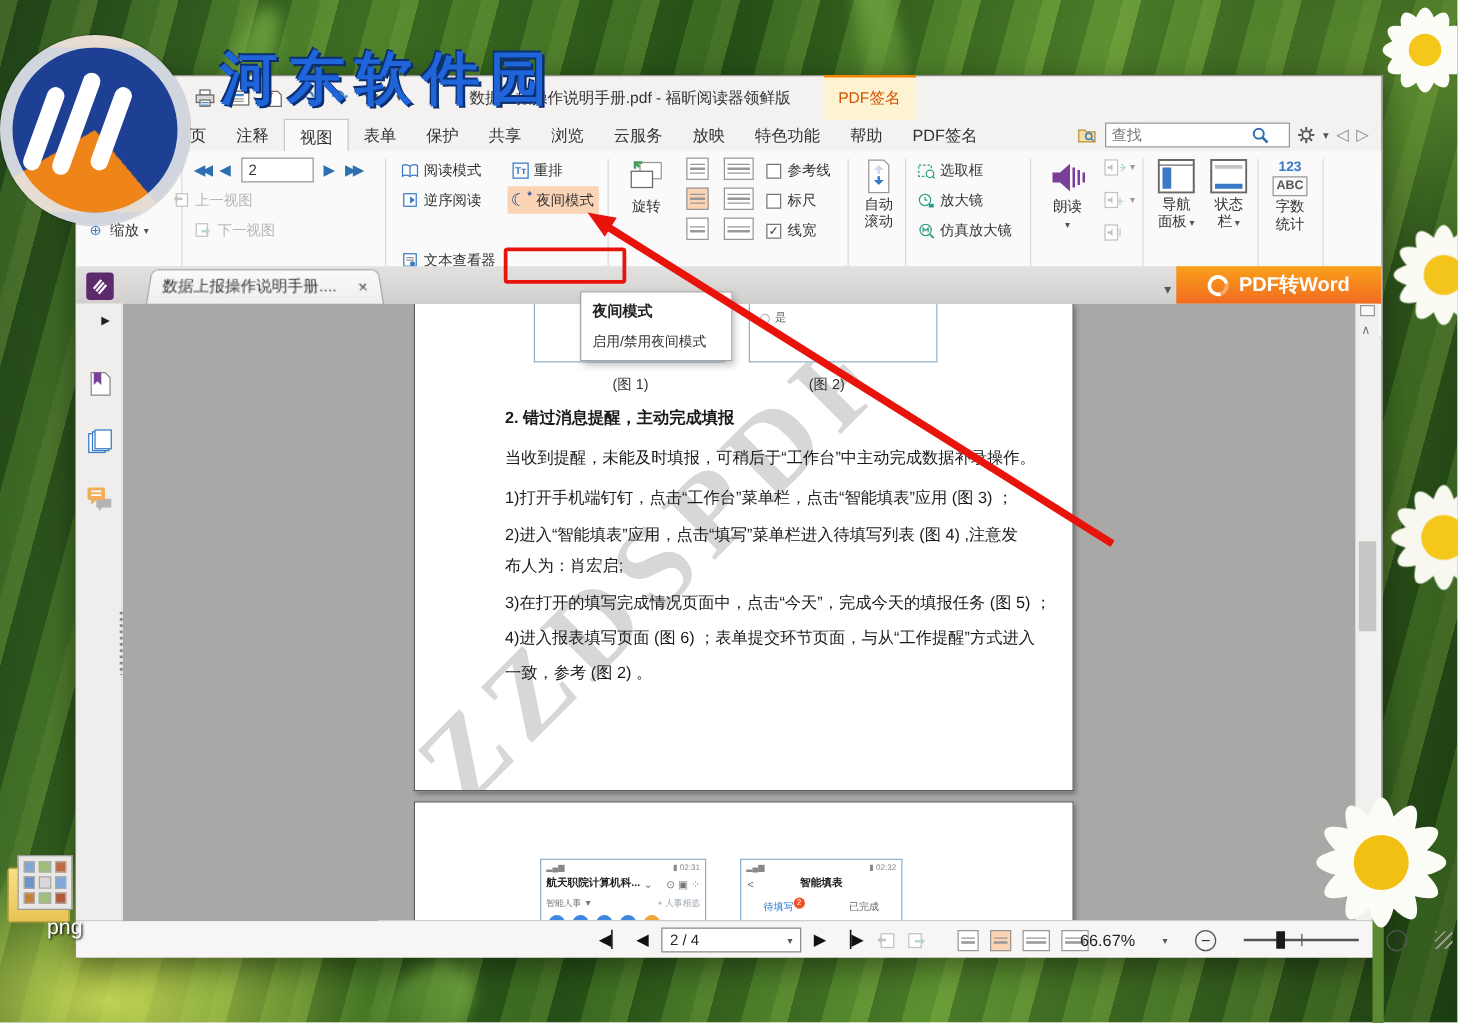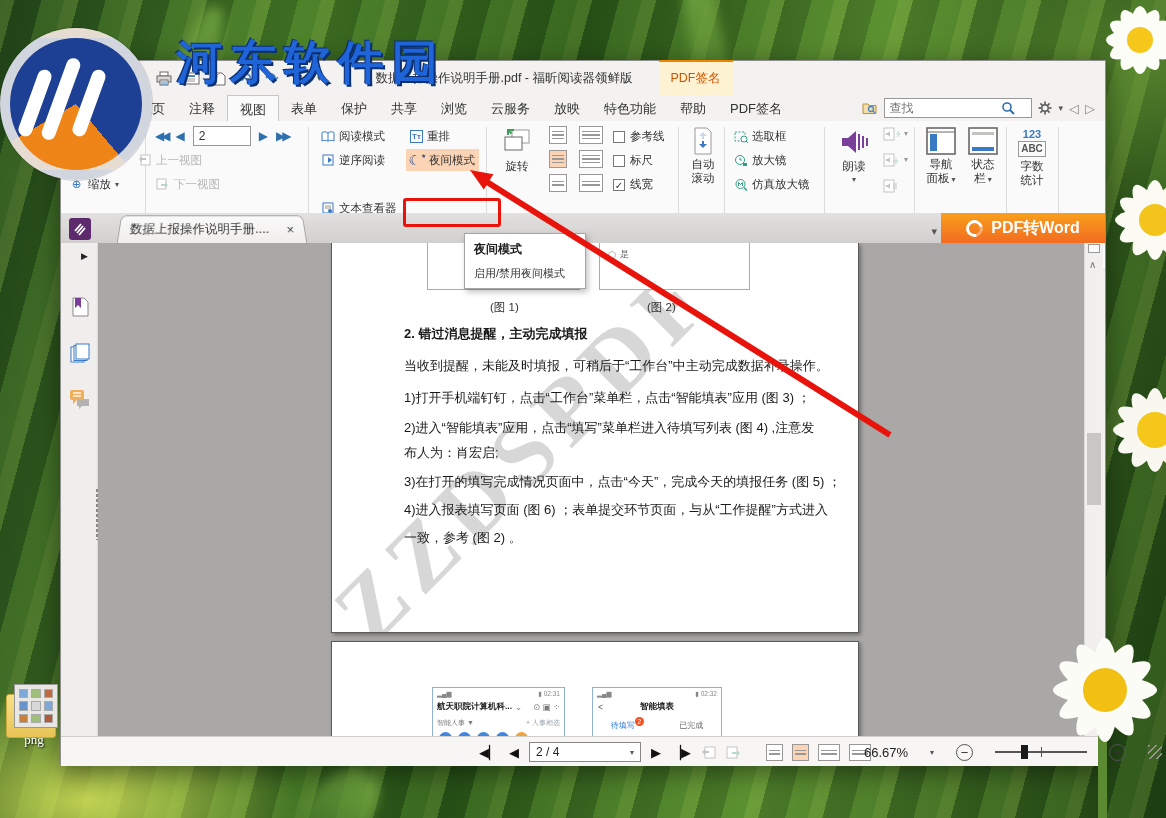--- a/index.html
+++ b/index.html
@@ -131,21 +131,21 @@
     text-shadow:2px 2px 0 #0c2f70, -1px -1px 0 #0c2f70; letter-spacing:8px; z-index:70; }
   .wm-url { position:absolute; left:186px; top:132px; font-size:31px; font-weight:bold; color:#00ad92;
     text-shadow:1px 2px 0 #045f51; letter-spacing:2px; z-index:70; font-family:"Liberation Serif","DejaVu Serif",serif; }
 
   
   .dsk { position:absolute; left:2px; top:684px; width:64px; height:78px; z-index:5; }
   .dsk .folder { position:absolute; left:4px; top:10px; width:50px; height:44px; background:linear-gradient(#f7e08a,#e8c455); border-radius:3px; border:1px solid #c9a83e; }
   .dsk .grid9 { position:absolute; left:12px; top:0; width:44px; height:44px; background:#e9e7e4; border:1px solid #9a9896;
     display:grid; grid-template-columns:repeat(3,1fr); grid-template-rows:repeat(3,1fr); gap:3px; padding:4px; }
   .dsk .grid9 span { border:1px solid #aaa; }
-  .dsk .lbl { position:absolute; left:0; top:48px; width:100%; text-align:center; color:#fff; font-size:13px; text-shadow:1px 1px 2px #000;font-family:Liberation Serif, serif; }
+  .dsk .lbl { position:absolute; left:0; top:48px; width:100%; text-align:right; color:#fff; font-size:17px; text-shadow:1px 1px 2px #000; }
 
   svg { display:block; }
   .arrow-ov { position:absolute; left:0; top:0; width:1166px; height:818px; z-index:80; pointer-events:none; }
 
   
   .daisy { position:absolute; z-index:1; }
 </style>
 </head>
 <body>
 <div id="screen">

